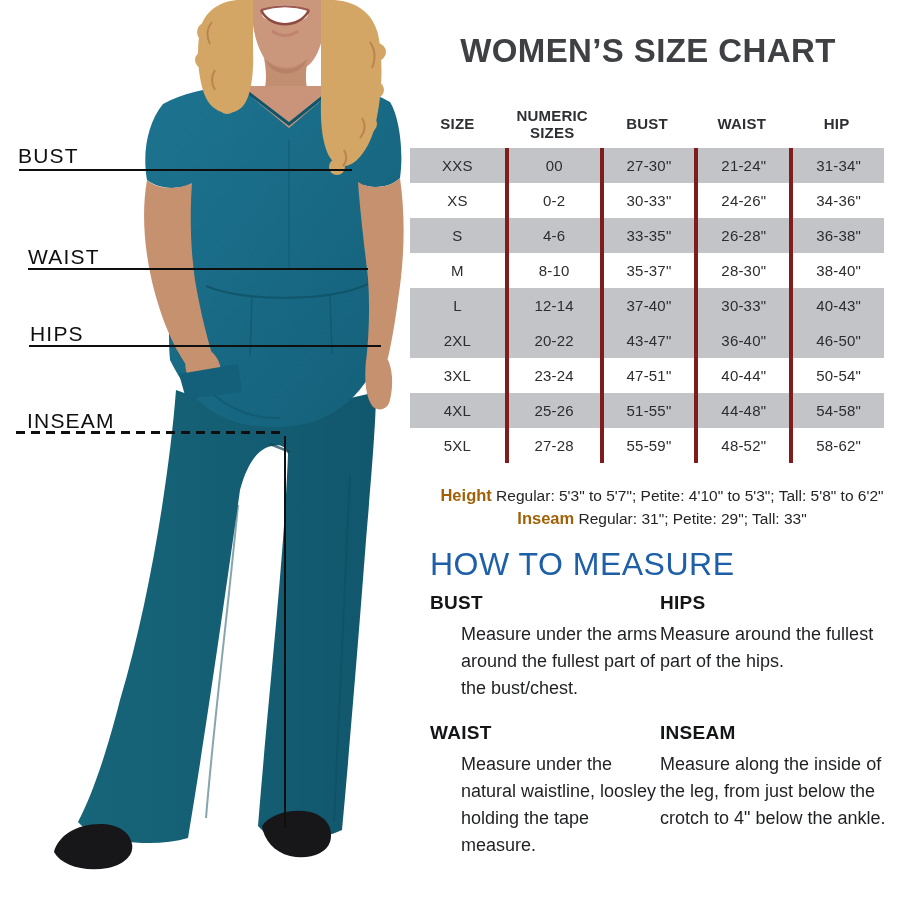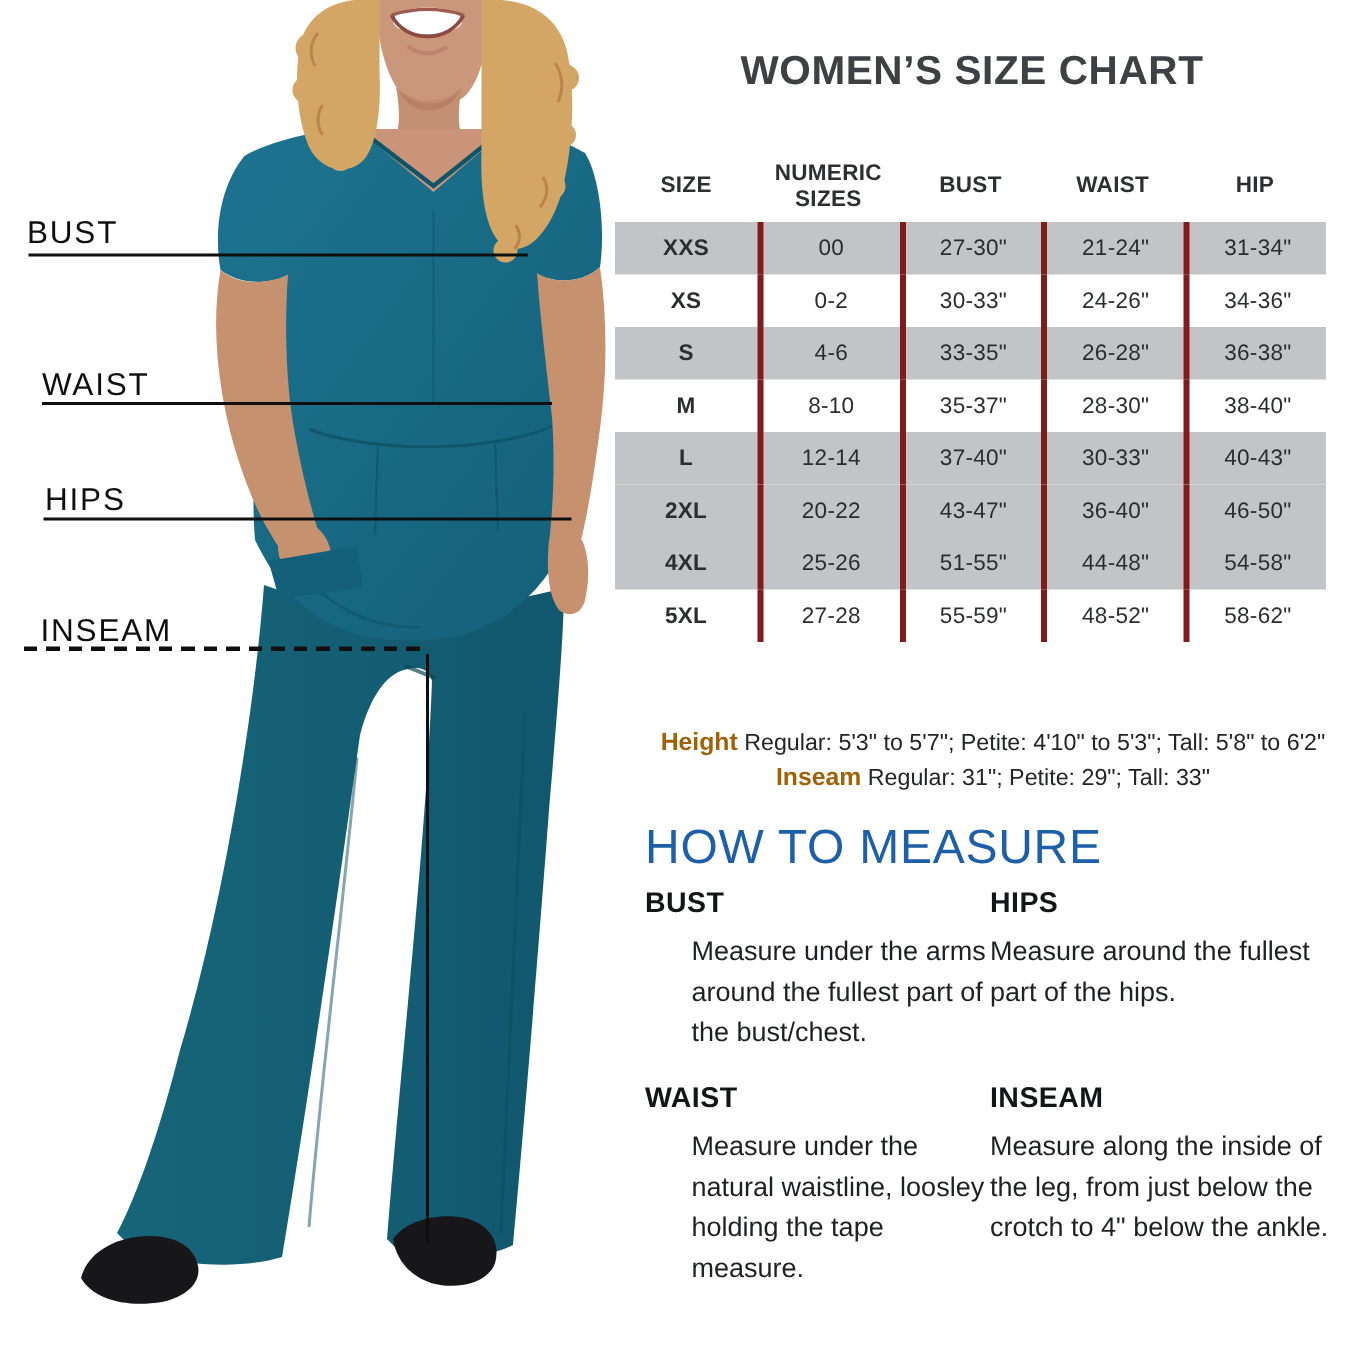--- a/index.html
+++ b/index.html
@@ -19,38 +19,38 @@
   .meas-line{position:absolute;height:0;border-top:2px solid #0f0f10;z-index:3;}
   .meas-line.dashed{
     border-top:none;height:3px;
     background:repeating-linear-gradient(90deg,#0f0f10 0 9px,transparent 9px 15px);
   }
   .inseam-vline{position:absolute;width:2px;background:#0f0f10;z-index:2;}
   
   .right-col{position:absolute;left:398px;top:0;width:500px;height:900px;}
   .chart-title{
     position:absolute;top:32px;left:0;width:100%;text-align:center;
-    font-size:27px;font-weight:bold;color:#3f4043;letter-spacing:.4px;
+    font-size:33px;font-weight:bold;color:#3f4043;letter-spacing:.4px;
   }
   .chart-subtitle{
     position:absolute;top:63px;left:0;width:100%;text-align:center;
     font-size:22px;color:#47484b;
   }
   .table-wrap{position:absolute;top:100px;left:12px;width:474px;}
   table.size-table{border-collapse:separate;border-spacing:0;table-layout:fixed;width:474px;}
   .size-table th{
     height:48px;vertical-align:middle;text-align:center;
     font-size:15px;font-weight:bold;color:#2e2f33;line-height:1.15;letter-spacing:.2px;
     padding:0 2px;
   }
   .size-table td{
     height:33px;vertical-align:middle;text-align:center;
     font-size:15px;color:#2c2d30;letter-spacing:.2px;
   }
-  .size-table td:first-child{font-weight:bold;}
+  .size-table td:first-child{font-weight:normal;}
   .size-table td + td{border-left:4px solid #7f1d1d;}
   .size-table tr.gray td{background:#c3c4c8;}
   .note-line{
     position:absolute;left:-10px;width:520px;text-align:center;
     font-size:15.5px;color:#242528;white-space:nowrap;
   }
   .note-line b{font-size:16.5px;color:#a16207;margin-left:28px;}
   .htm-heading{
     position:absolute;left:32px;top:546px;
     font-size:32px;font-weight:normal;color:#1d5fa8;letter-spacing:.5px;
@@ -227,20 +227,27 @@
           <td>30-33"</td>
           <td>40-43"</td>
         </tr>
         <tr class="gray">
           <td>2XL</td>
           <td>20-22</td>
           <td>43-47"</td>
           <td>36-40"</td>
           <td>46-50"</td>
         </tr>
+        <tr>
+          <td>3XL</td>
+          <td>23-24</td>
+          <td>47-51"</td>
+          <td>40-44"</td>
+          <td>50-54"</td>
+        </tr>
         <tr class="gray">
           <td>4XL</td>
           <td>25-26</td>
           <td>51-55"</td>
           <td>44-48"</td>
           <td>54-58"</td>
         </tr>
         <tr>
           <td>5XL</td>
           <td>27-28</td>

